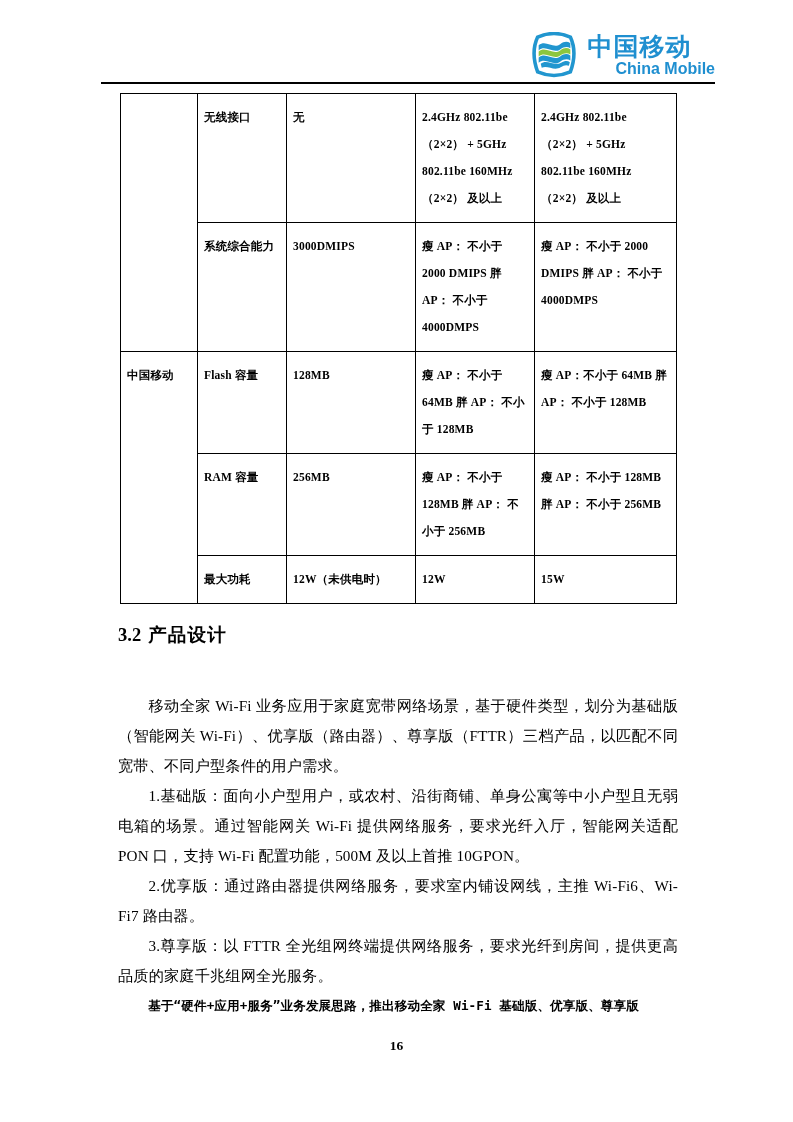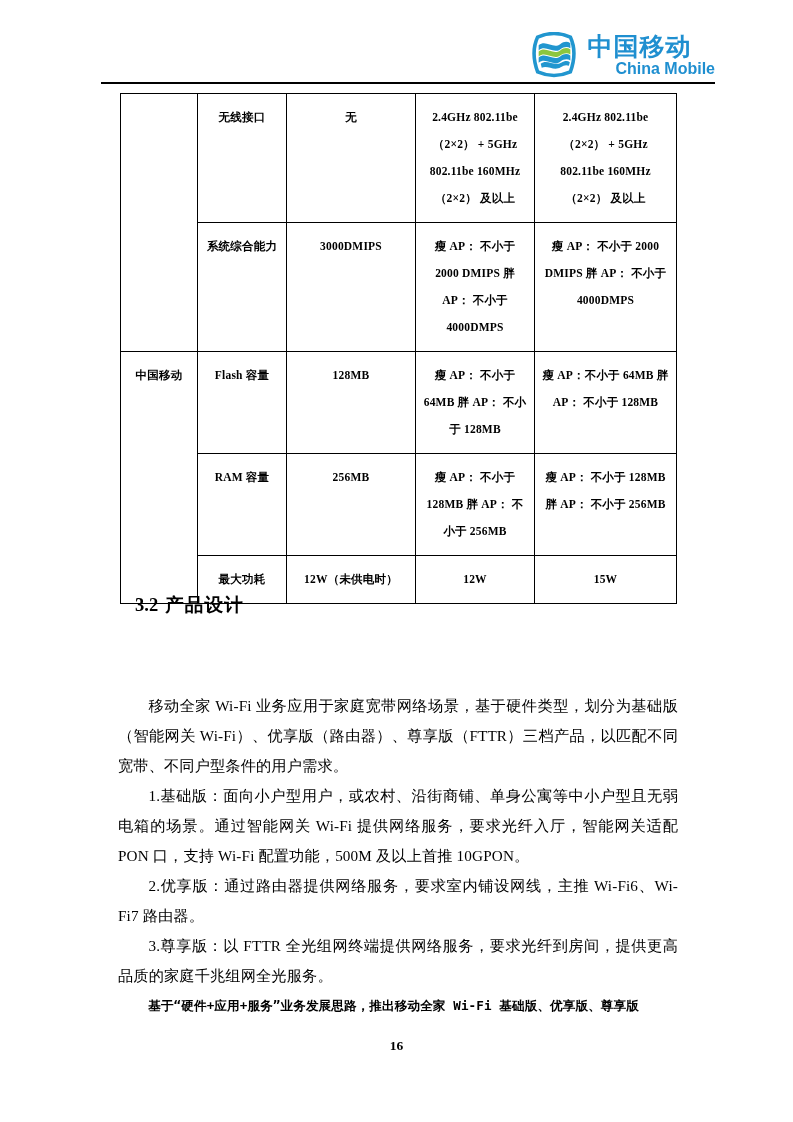--- a/index.html
+++ b/index.html
@@ -81,46 +81,45 @@
     left: 120px;
     top: 93px;
     width: 556px;
     border-collapse: collapse;
     table-layout: fixed;
   }
   .spec-table td {
     border: 1px solid #000;
     vertical-align: top;
     padding: 10px 6px 10px 6px;
-    text-align: center;
+    text-align: left;
     font-family: "Liberation Serif", "DejaVu Serif", serif;
     font-size: 11.5px;
     font-weight: bold;
     line-height: 2.35;
     letter-spacing: 0.2px;
     color: #000;
   }
   .col-a { width: 77px; }
   .col-b { width: 89px; }
   .col-c { width: 129px; }
   .col-d { width: 119px; }
   .col-e { width: 142px; }
 
   
   .section-heading {
     position: absolute;
     left: 118px;
-    top: 592px;
+    top: 622px;
     font-family: "Liberation Sans", sans-serif;
     font-size: 18.5px;
     font-weight: bold;
     letter-spacing: 1.2px;
     color: #000;
     white-space: nowrap;
-    margin-left: 17px;
   }
   .section-heading .num {
     font-family: "Liberation Serif", "DejaVu Serif", serif;
     font-weight: bold;
     letter-spacing: 0;
     margin-right: 7px;
   }
 
   
   .body-area {

